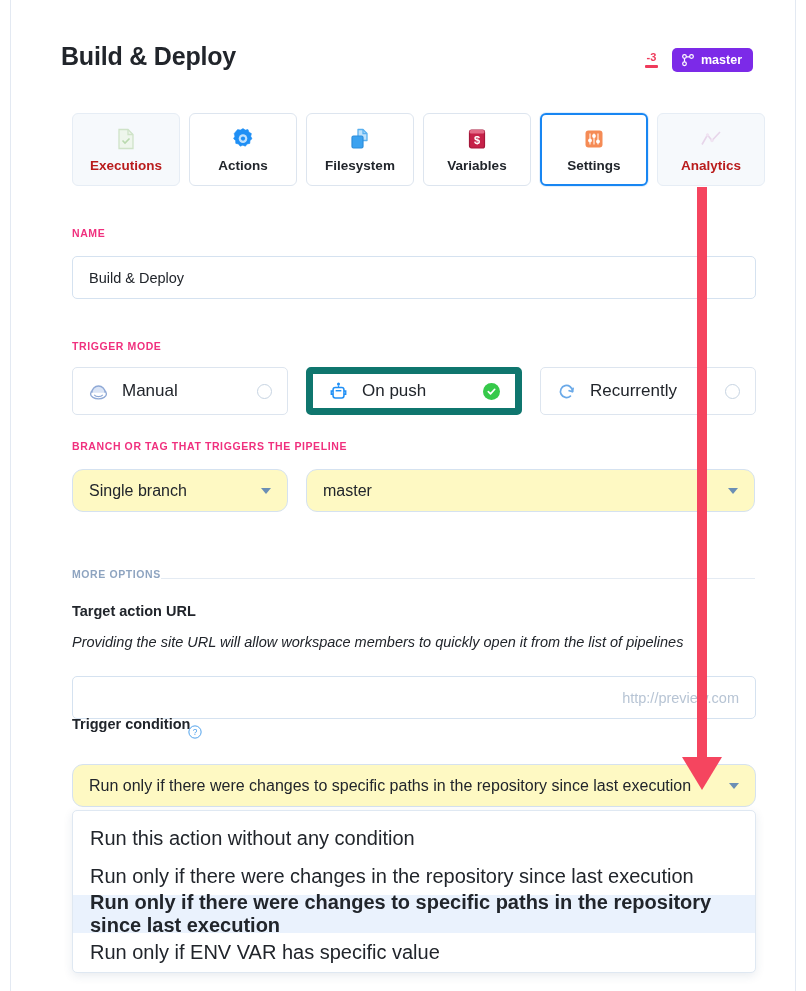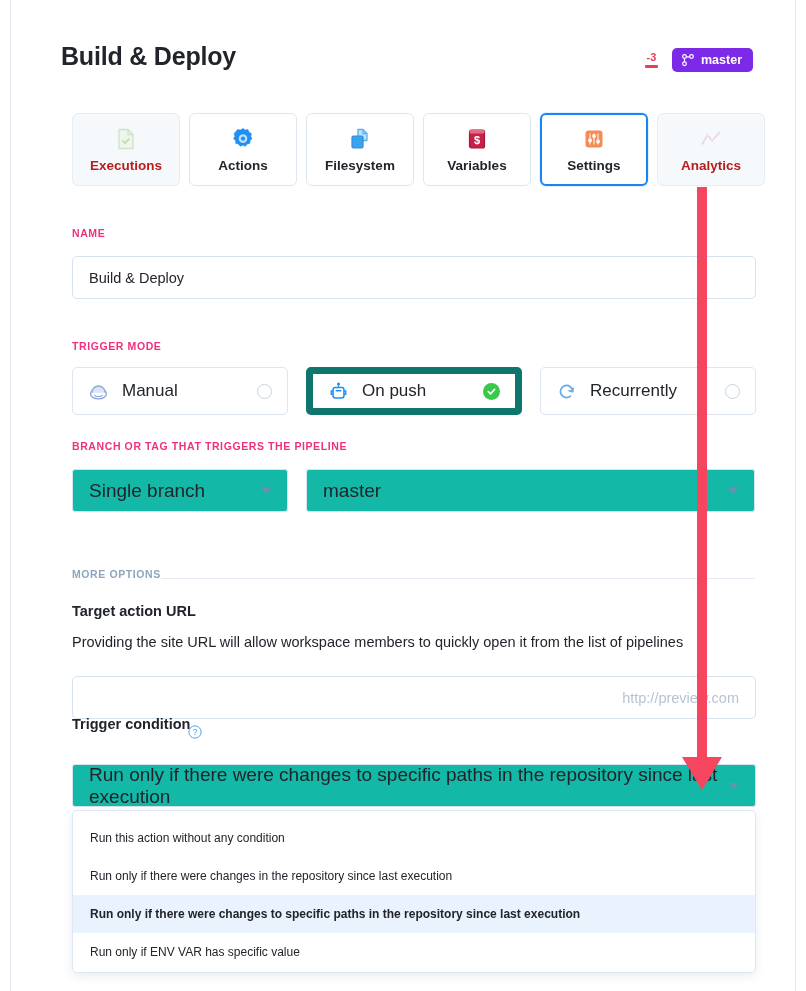--- a/index.html
+++ b/index.html
@@ -113,63 +113,63 @@
   .radio-on {
     width: 17px; height: 17px; border-radius: 50%;
     background: #36c94a; display: flex; align-items: center;
     justify-content: center;
   }
 
   
   .select {
     position: absolute;
     height: 43px;
-    border: 1px solid #d5e2f0; border-radius: 3px;
-    background: #14b8a6;
+    border: 1px solid #d5e2f0; border-radius: 11px;
+    background: #fef9c3;
     display: flex; align-items: center;
     padding: 0 16px;
-    font-size: 19px; color: #21252b;
+    font-size: 16px; color: #21252b;
     cursor: pointer;
   }
   .select .sel-val { flex: 1; }
   .caret {
     width: 0; height: 0;
     border-left: 5px solid transparent;
     border-right: 5px solid transparent;
     border-top: 6px solid #6b8fb5;
   }
 
   
   .opt-title {
     position: absolute; left: 61px;
     font-size: 14.5px; font-weight: bold; color: #21252b;
   }
   .opt-desc {
     position: absolute; left: 61px;
-    font-size: 14.5px; color: #21252b;
+    font-size: 14.5px; color: #21252b; font-style: italic;
   }
   .help-icon {
     position: absolute; left: 177px; top: 725px;
     width: 14px; height: 14px;
   }
 
   
   .dropdown {
     position: absolute; left: 61px; top: 810px;
     width: 684px; height: 163px;
     background: #ffffff;
     border: 1px solid #dfe8f2;
     border-radius: 5px;
     box-shadow: 0 3px 10px rgba(40,70,110,0.10);
     overflow: hidden;
     padding-top: 8px;
   }
   .dd-item {
     height: 38px; display: flex; align-items: center;
-    padding: 0 17px; font-size: 12px; color: #21252b;
+    padding: 0 17px; font-size: 20px; color: #21252b;
     cursor: pointer;
   }
   .dd-item.highlighted { background: #eaf2fd; font-weight: bold; }
 
   
   .arrow-shaft {
     position: absolute; left: 686px; top: 187px;
     width: 10px; height: 575px;
     background: #f5455f;
   }

